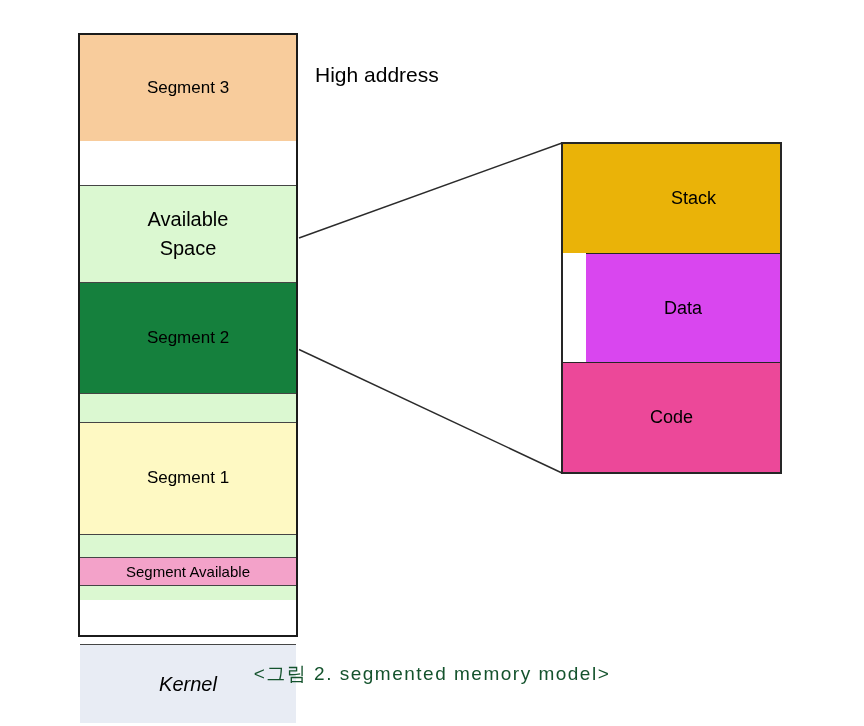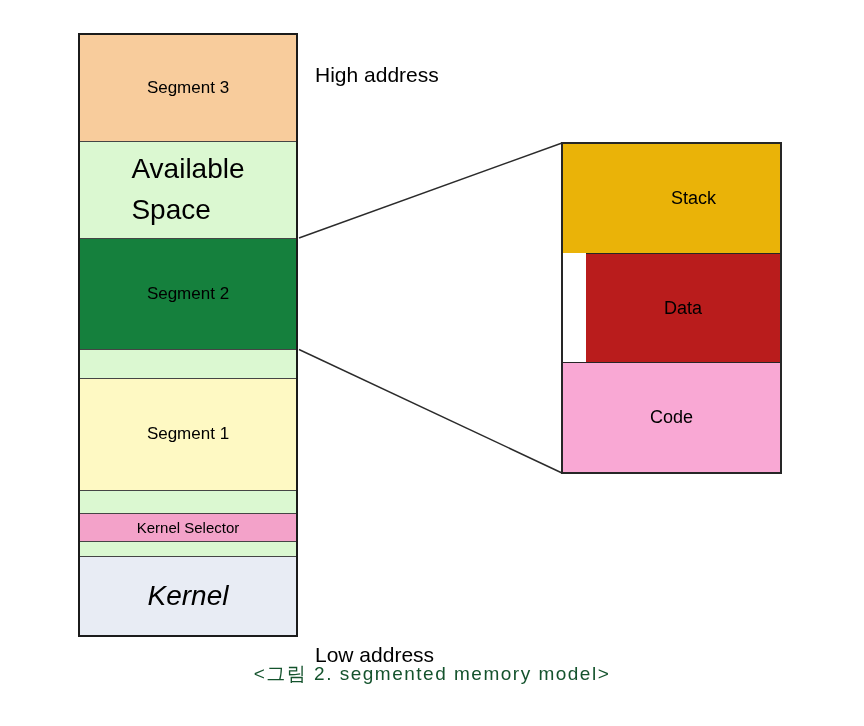--- a/index.html
+++ b/index.html
@@ -25,28 +25,28 @@
     display: flex;
     flex-direction: column;
     background: #ffffff;
   }
   .mem-seg {
     box-sizing: border-box;
     border-top: 1px solid #454545;
     display: flex;
     align-items: center;
     justify-content: center;
-    text-align: left;
+    text-align: center;
     white-space: pre-line;
     line-height: 1.45;
     overflow: hidden;
   }
   .mem-seg:first-child { border-top: none; }
   .fs-seg { font-size: 17px; }
-  .fs-big { font-size: 28px; }
+  .fs-big { font-size: 20px; margin-top: 44px; }
   .fs-sel { font-size: 15px; }
 
   
   .expanded-box {
     position: absolute;
     left: 561px;
     top: 142px;
     width: 221px;
     height: 332px;
     box-sizing: border-box;
@@ -108,29 +108,28 @@
   </svg>
 
   <div class="memory-column">
       <div class="mem-seg fs-seg" style="flex: 0 0 106px; background: rgb(248, 204, 156);">Segment 3</div>
       <div class="mem-seg fs-big" style="flex: 0 0 97px; background: rgb(219, 248, 209);">Available
 Space</div>
       <div class="mem-seg fs-seg" style="flex: 0 0 111px; background: #15803d;">Segment 2</div>
       <div class="mem-seg fs-seg" style="flex: 0 0 29px; background: rgb(219, 248, 209);"></div>
       <div class="mem-seg fs-seg" style="flex: 0 0 112px; background: #fef9c3;">Segment 1</div>
       <div class="mem-seg fs-seg" style="flex: 0 0 23px; background: rgb(219, 248, 209);"></div>
-      <div class="mem-seg fs-sel" style="flex: 0 0 28px; background: rgb(243, 162, 201);">Kernel Selector</div>
+      <div class="mem-seg fs-sel" style="flex: 0 0 28px; background: rgb(243, 162, 201);">Segment Available</div>
       <div class="mem-seg fs-seg" style="flex: 0 0 15px; background: rgb(219, 248, 209);"></div>
       <div class="mem-seg fs-big" style="flex: 0 0 79px; background: rgb(232, 236, 244); font-style: italic;">Kernel</div>
     </div>
 
   <div class="expanded-box">
       <div class="exp-cell" style="background: #eab308; padding-left: 44px;">Stack</div>
-      <div class="exp-cell" style="background: #b91c1c; margin-left: 23px;">Data</div>
-      <div class="exp-cell" style="background: #f9a8d4;">Code</div>
+      <div class="exp-cell" style="background: #d946ef; margin-left: 23px;">Data</div>
+      <div class="exp-cell" style="background: #ec4899;">Code</div>
     </div>
 
   <div class="addr-label addr-high">High address</div>
-  <div class="addr-label addr-low">Low address</div>
 
   <div class="caption">&lt;그림 2. segmented memory model&gt;</div>
 
 </div>
 
 </body></html>

